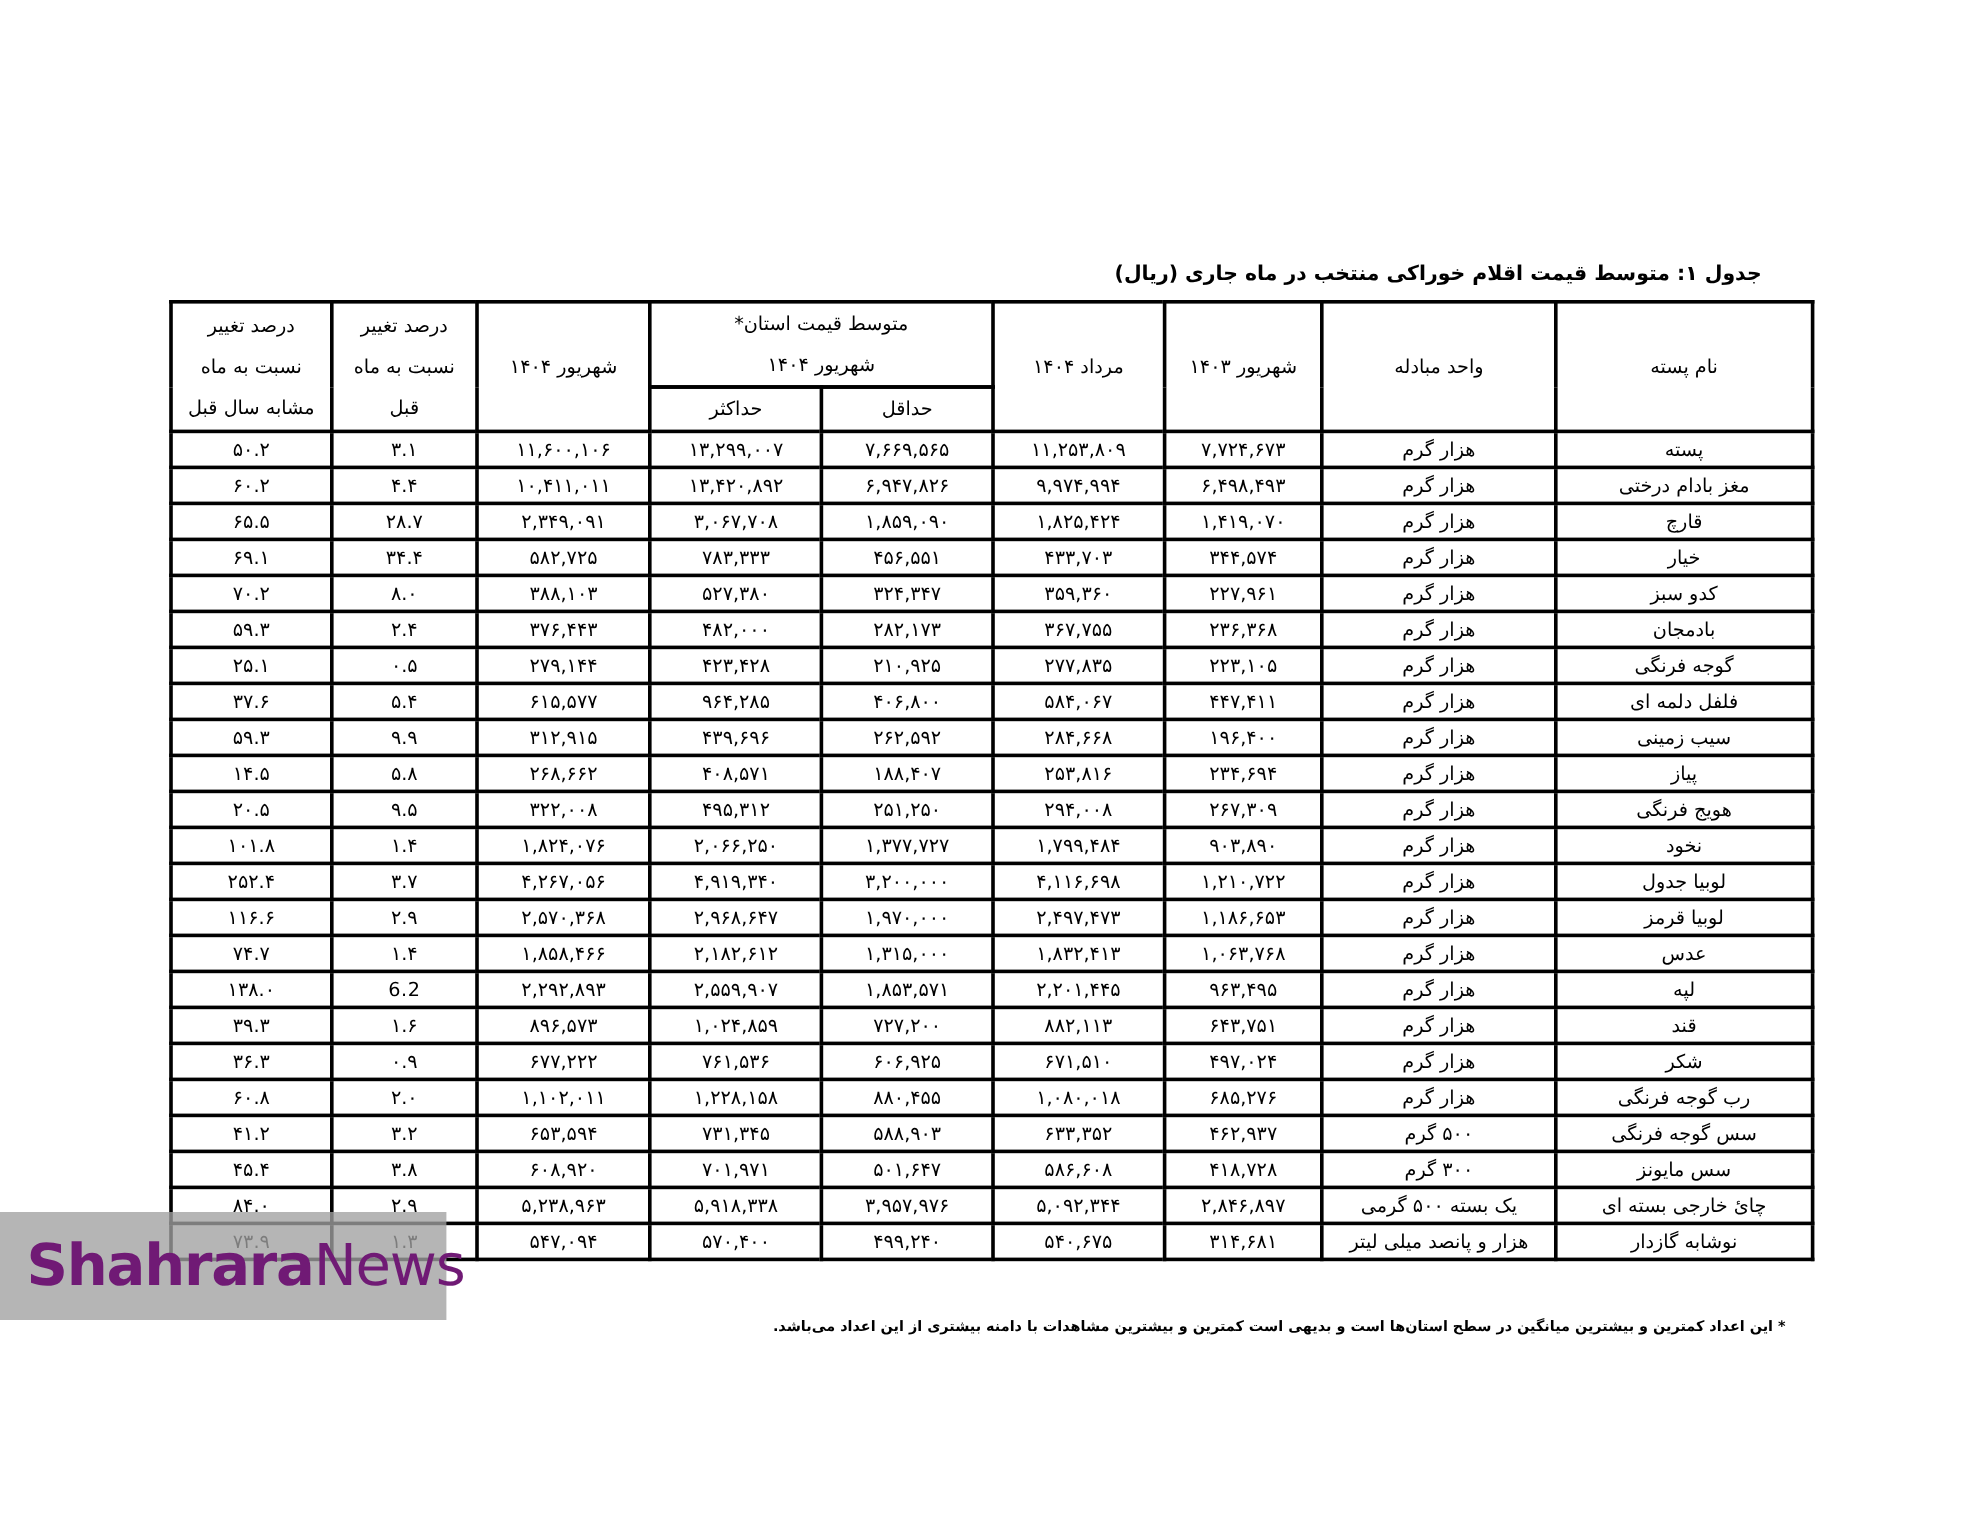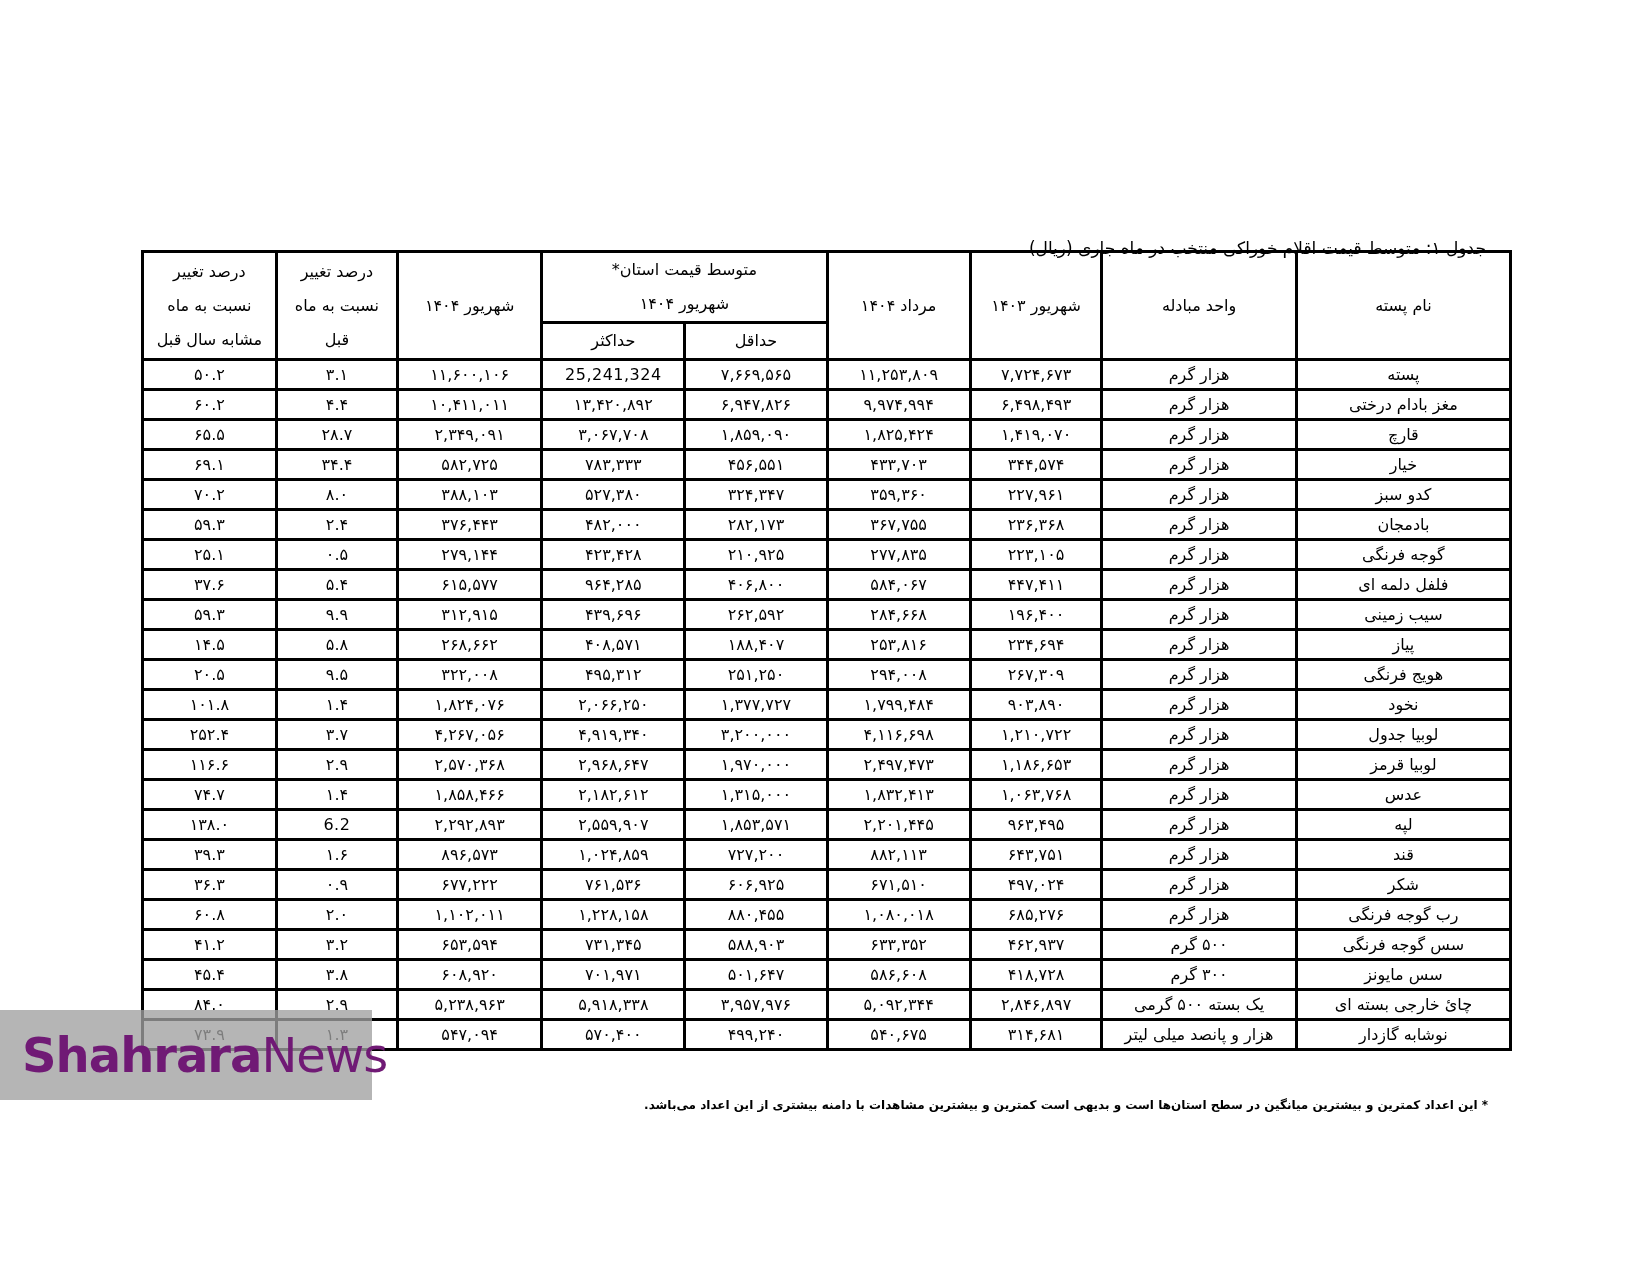--- a/index.html
+++ b/index.html
@@ -1,22 +1,22 @@
 <!DOCTYPE html>
 <html><head>
   <meta charset="utf-8">
   <style>
     html, body { margin: 0; padding: 0; }
     body {
       width: 1650px; height: 1275px; background: #ffffff; position: relative;
       font-family: "DejaVu Sans", sans-serif; color: #000; overflow: hidden;
     }
     .title {
-      position: absolute; top: 218px; right: 164px; direction: rtl;
-      font-size: 17px; font-weight: normal; white-space: nowrap; margin-top: 20px;
+      position: absolute; top: 218px; right: 182px; direction: rtl;
+      font-size: 17px; font-weight: bold; white-space: nowrap;
     }
     table.main {
       position: absolute; top: 250px; left: 141px; width: 1371px;
       border-collapse: collapse; direction: rtl; table-layout: fixed;
       border: 3px solid #000;
     }
     table.main th, table.main td {
       border: 3px solid #000; font-size: 16px; font-weight: normal;
       text-align: center; padding: 0; height: 27px; line-height: 27px;
       white-space: nowrap; overflow: hidden;
@@ -83,21 +83,21 @@
       <th>حداکثر</th>
     </tr>
   </thead>
   <tbody id="tbody">
       <tr>
         <td class="name">پسته</td>
         <td class="unit">هزار گرم</td>
         <td class="num">۷,۷۲۴,۶۷۳</td>
         <td class="num">۱۱,۲۵۳,۸۰۹</td>
         <td class="num">۷,۶۶۹,۵۶۵</td>
-        <td class="num">25,241,324</td>
+        <td class="num">۱۳,۲۹۹,۰۰۷</td>
         <td class="num">۱۱,۶۰۰,۱۰۶</td>
         <td class="num">۳.۱</td>
         <td class="num">۵۰.۲</td>
       </tr>
       <tr>
         <td class="name">مغز بادام درختی</td>
         <td class="unit">هزار گرم</td>
         <td class="num">۶,۴۹۸,۴۹۳</td>
         <td class="num">۹,۹۷۴,۹۹۴</td>
         <td class="num">۶,۹۴۷,۸۲۶</td>

